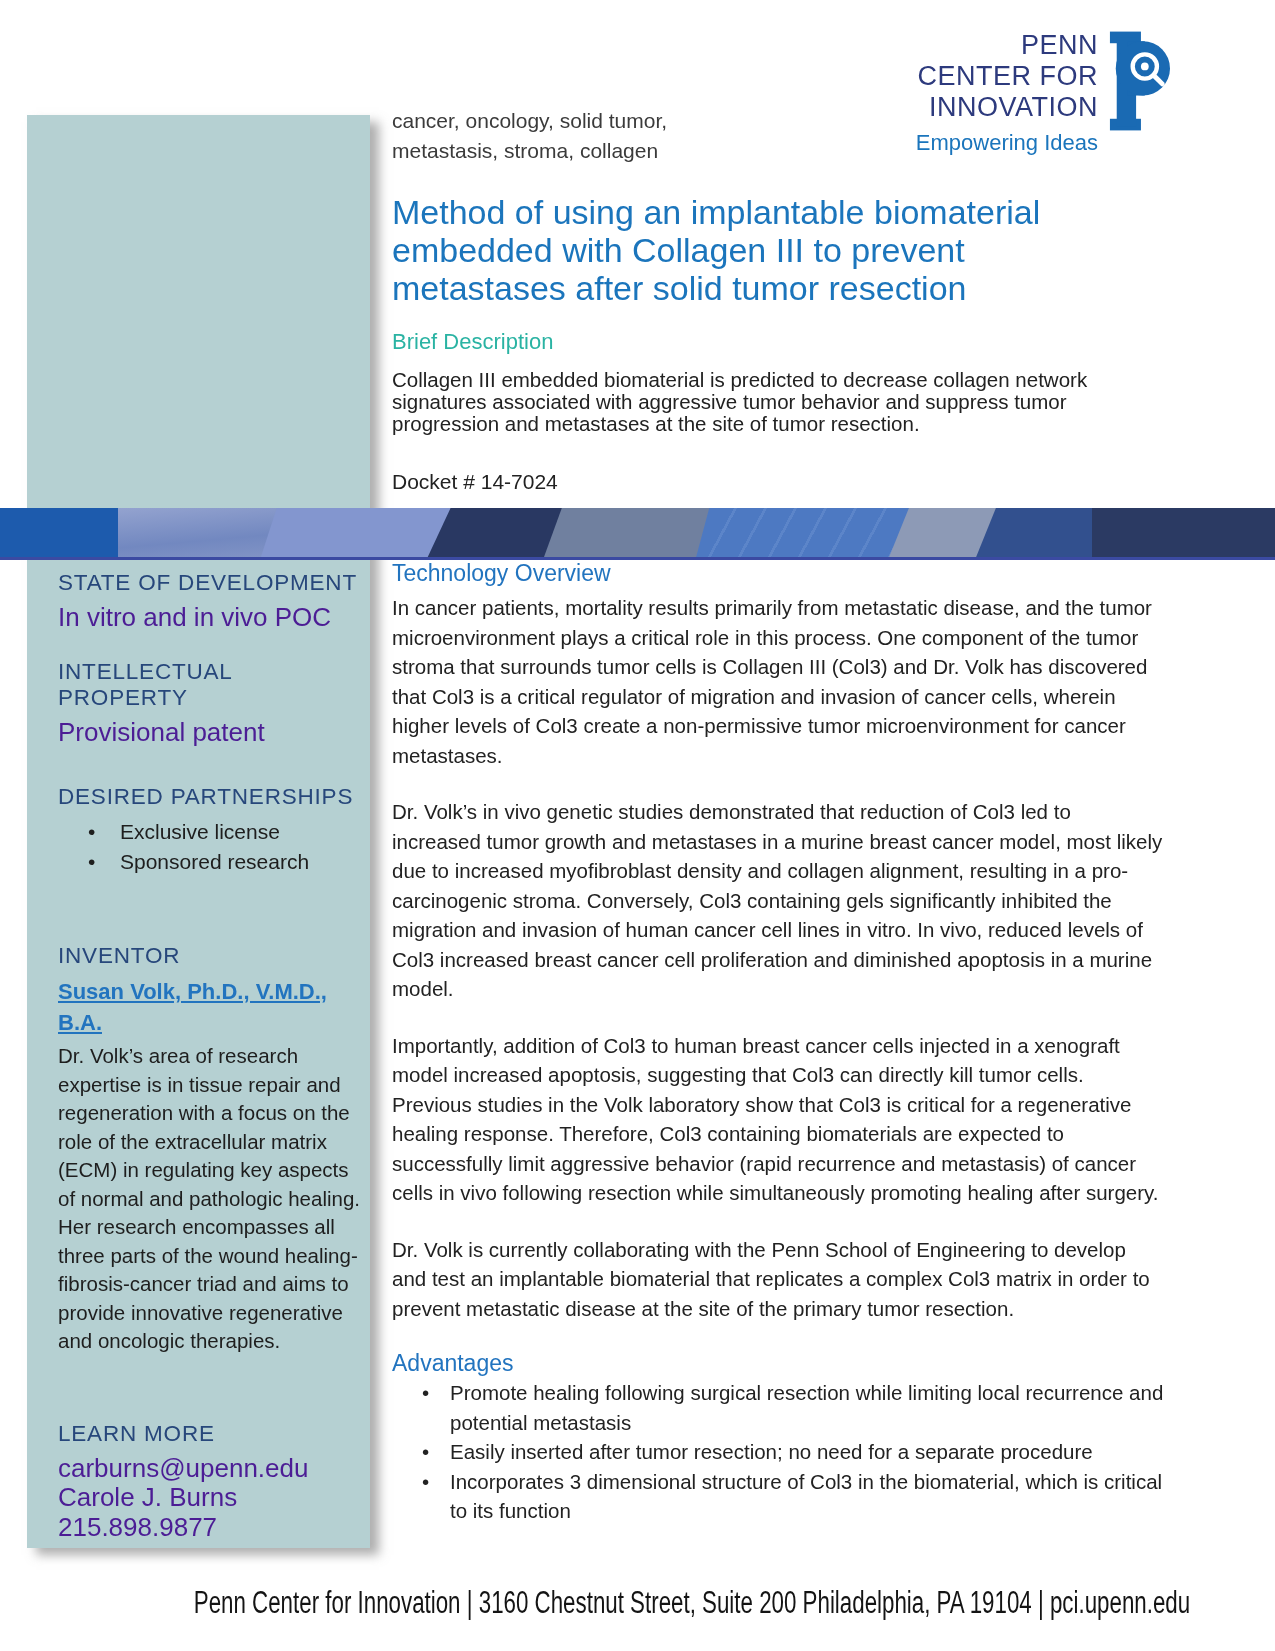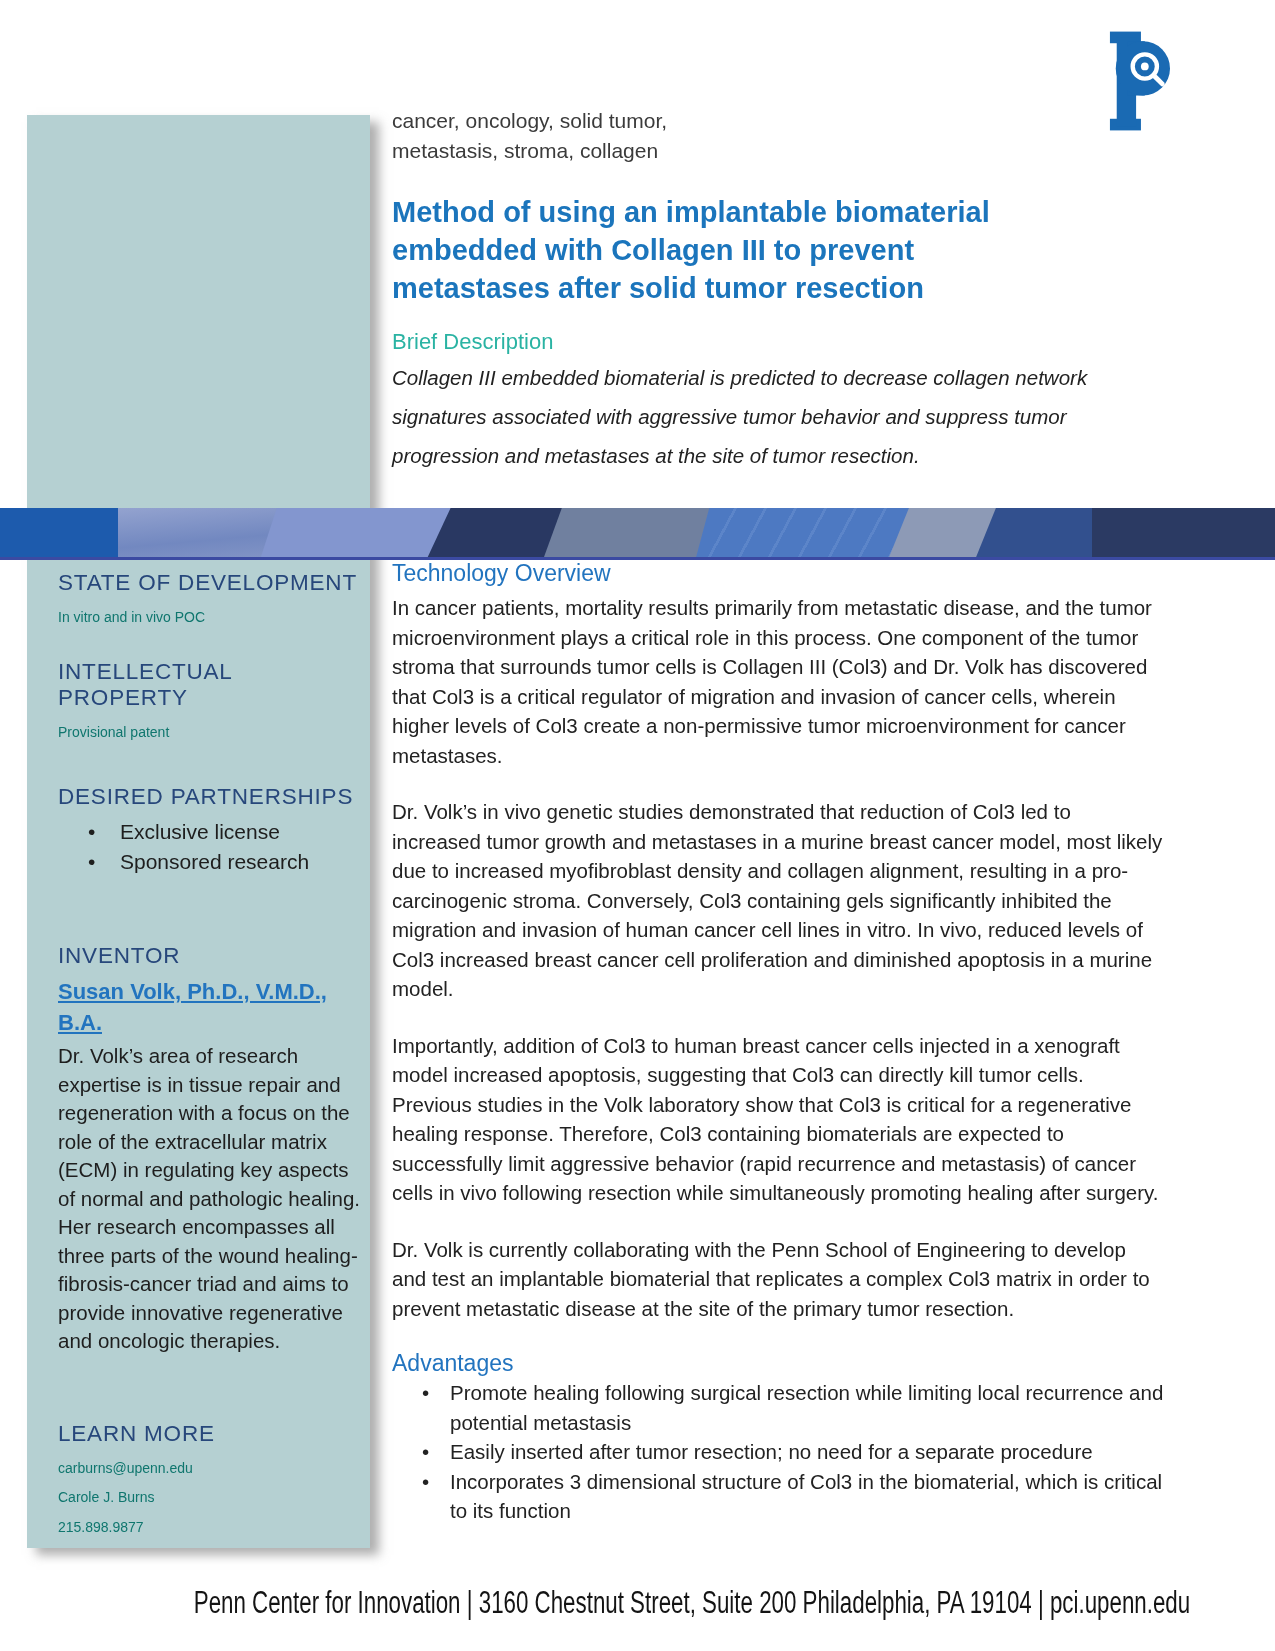--- a/index.html
+++ b/index.html
@@ -46,32 +46,32 @@
   .bf9{left:1092px;width:185px;background:#2b3a63;}
   
   .logo{position:absolute;top:30px;right:105px;display:flex;align-items:flex-start;gap:10px;z-index:0;}
   .logo-textcol{text-align:right;}
   .logo-line{display:block;color:var(--logo-navy);font-size:27px;line-height:31px;letter-spacing:.5px;}
   .logo-tagline{display:block;color:var(--title-blue);font-size:22px;margin-top:7px;}
   
   .header-block{position:absolute;left:392px;top:106px;width:772px;z-index:0;}
   .keywords{color:#3b3b3b;font-size:21px;line-height:30px;}
   .keywords span{display:block;}
-  .tech-title{margin-top:27px;color:var(--title-blue);font-weight:bold;font-size:29px;line-height:38px;}
+  .tech-title{margin-top:27px;color:var(--title-blue);font-weight:normal;font-size:34px;line-height:38px;}
   .tech-title span{display:block;}
   .brief-label{margin-top:22px;color:var(--teal);font-size:22px;}
-  .brief-text{margin-top:3px;color:var(--body-text);font-size:20.5px;line-height:39px;font-style:italic;}
+  .brief-text{margin-top:14px;color:var(--body-text);font-size:20.5px;line-height:22px;}
   .docket{margin-top:35px;color:var(--body-text);font-size:21px;}
   
   .sidebar-content{
     position:absolute;left:58px;top:570px;width:303px;height:972px;
     display:flex;flex-direction:column;z-index:3;
   }
   .sb-heading{color:var(--navy);font-size:22.5px;letter-spacing:.8px;margin-bottom:7px;}
-  .sb-body{color:#0f766e;font-size:14px;line-height:29px;}
+  .sb-body{color:#4c1d95;font-size:26px;line-height:29px;}
   .sb-sec1{margin-bottom:27px;}
   .sb-sec2{margin-bottom:37px;}
   .sb-ul{list-style:none;margin-top:2px;}
   .sb-ul li{position:relative;padding-left:62px;color:#1e1e1e;font-size:21px;line-height:30px;}
   .sb-ul li::before{content:"\2022";position:absolute;left:30px;}
   .sb-inventor{margin-top:66px;}
   .inventor-link{color:var(--bright-blue);font-weight:bold;font-size:22px;line-height:31px;text-decoration:underline;cursor:pointer;}
   .sb-bio{margin-top:4px;color:#1e1e1e;font-size:20.5px;line-height:28.5px;}
   .sb-learn{margin-top:auto;}
   .sb-learn .sb-body div{line-height:29.5px;}
@@ -100,20 +100,26 @@
     <div class="bf3"></div>
     <div class="bf4"></div>
     <div class="bf5"></div>
     <div class="bf6"></div>
     <div class="bf7"></div>
     <div class="bf8"></div>
     <div class="bf9"></div>
   </div>
 
   <div class="logo">
+    <div class="logo-textcol">
+      <span class="logo-line">PENN</span>
+      <span class="logo-line">CENTER FOR</span>
+      <span class="logo-line">INNOVATION</span>
+      <span class="logo-tagline">Empowering Ideas</span>
+    </div>
     <div>
       <svg width="62" height="102" viewBox="0 0 64 102" xmlns="http://www.w3.org/2000/svg">
         <g fill="#1a6ab3">
           <rect x="2" y="0" width="32" height="12"></rect>
           <rect x="2" y="90" width="32" height="12"></rect>
           <rect x="9" y="6" width="20" height="92"></rect>
           <rect x="20" y="10" width="18" height="56"></rect>
           <circle cx="36" cy="38" r="28"></circle>
         </g>
         <circle cx="38" cy="36" r="12.5" fill="none" stroke="#ffffff" stroke-width="4.5"></circle>

